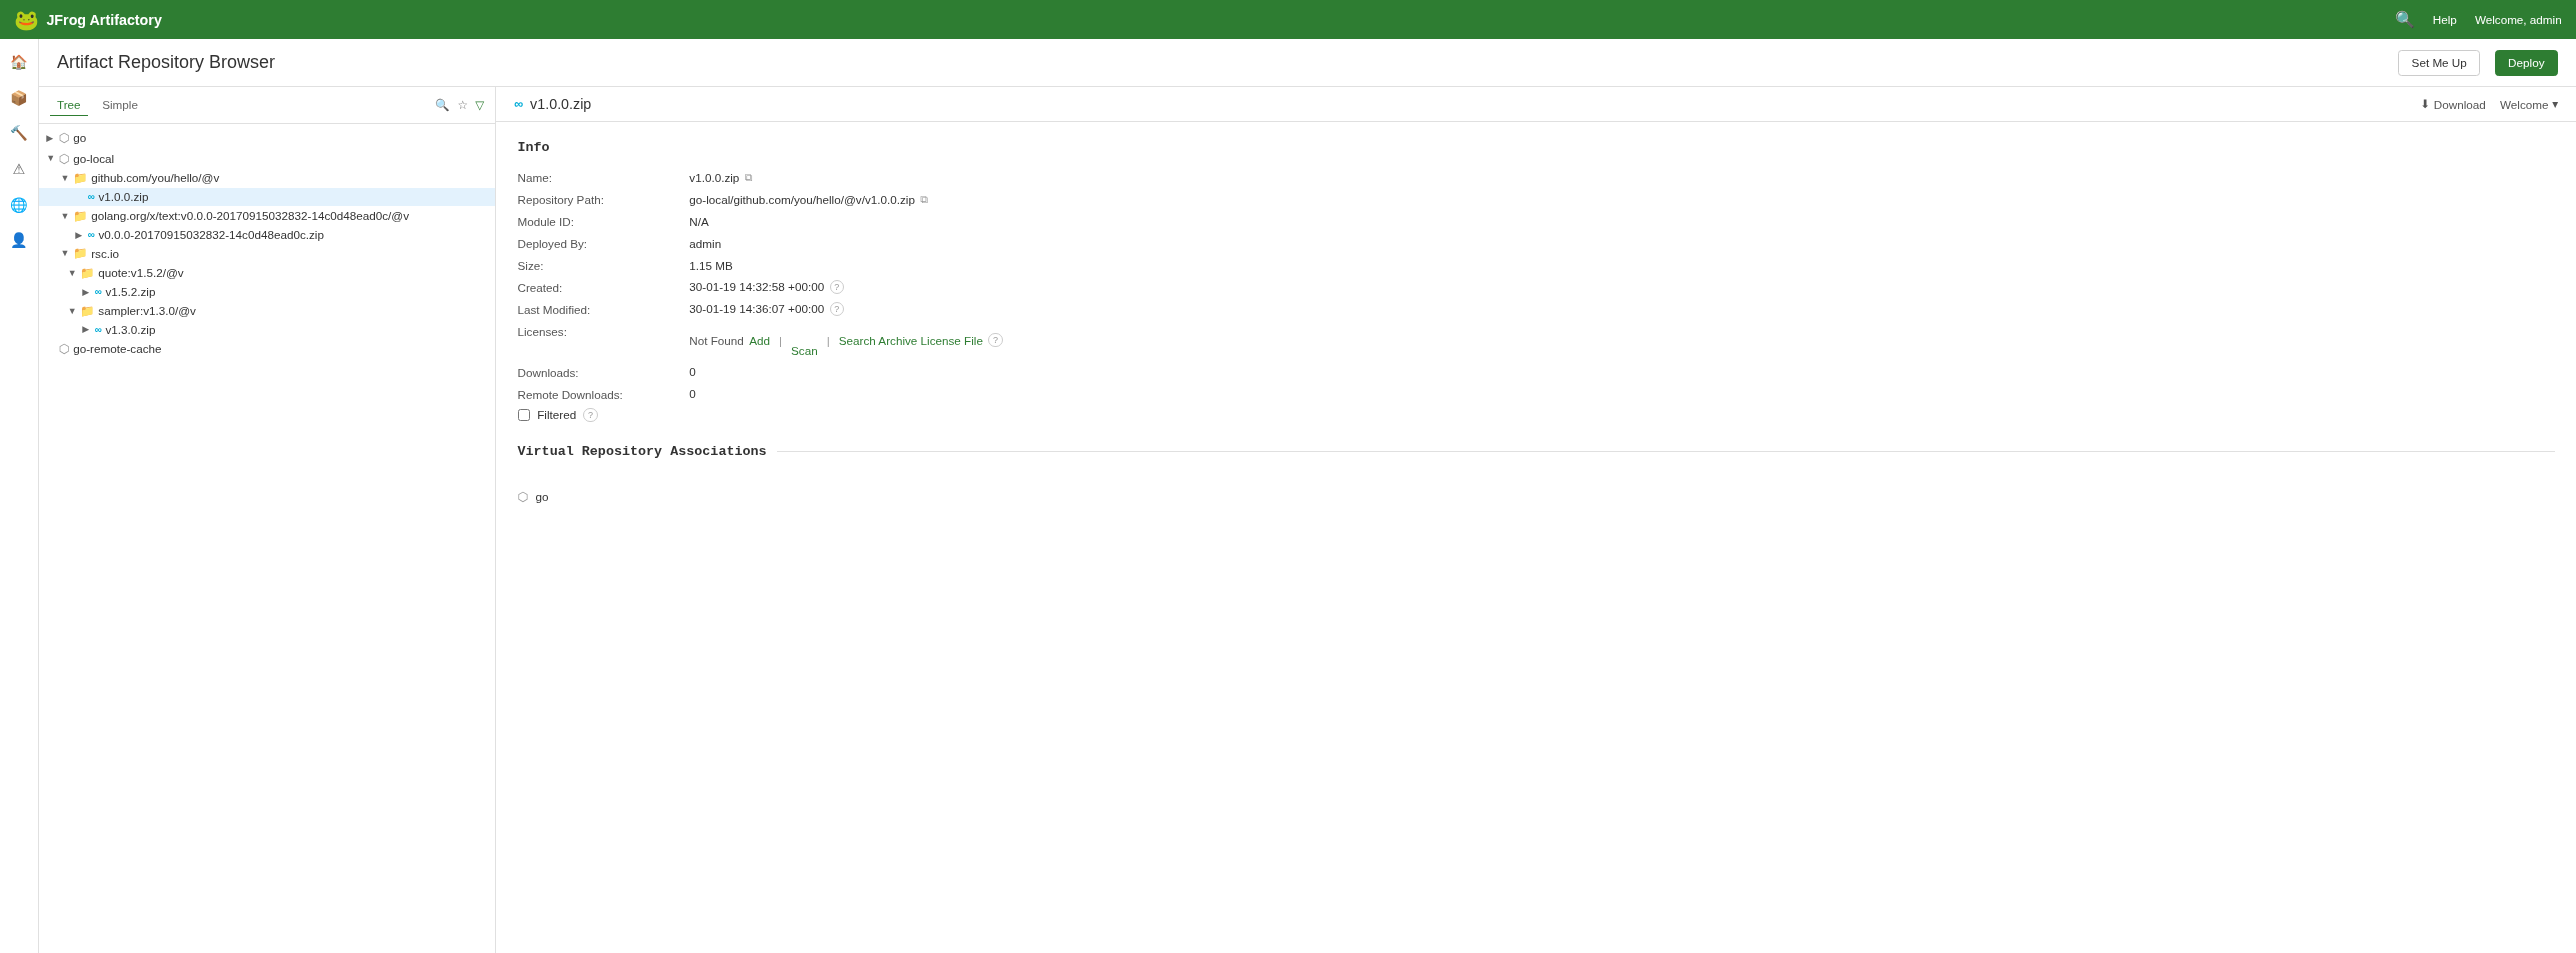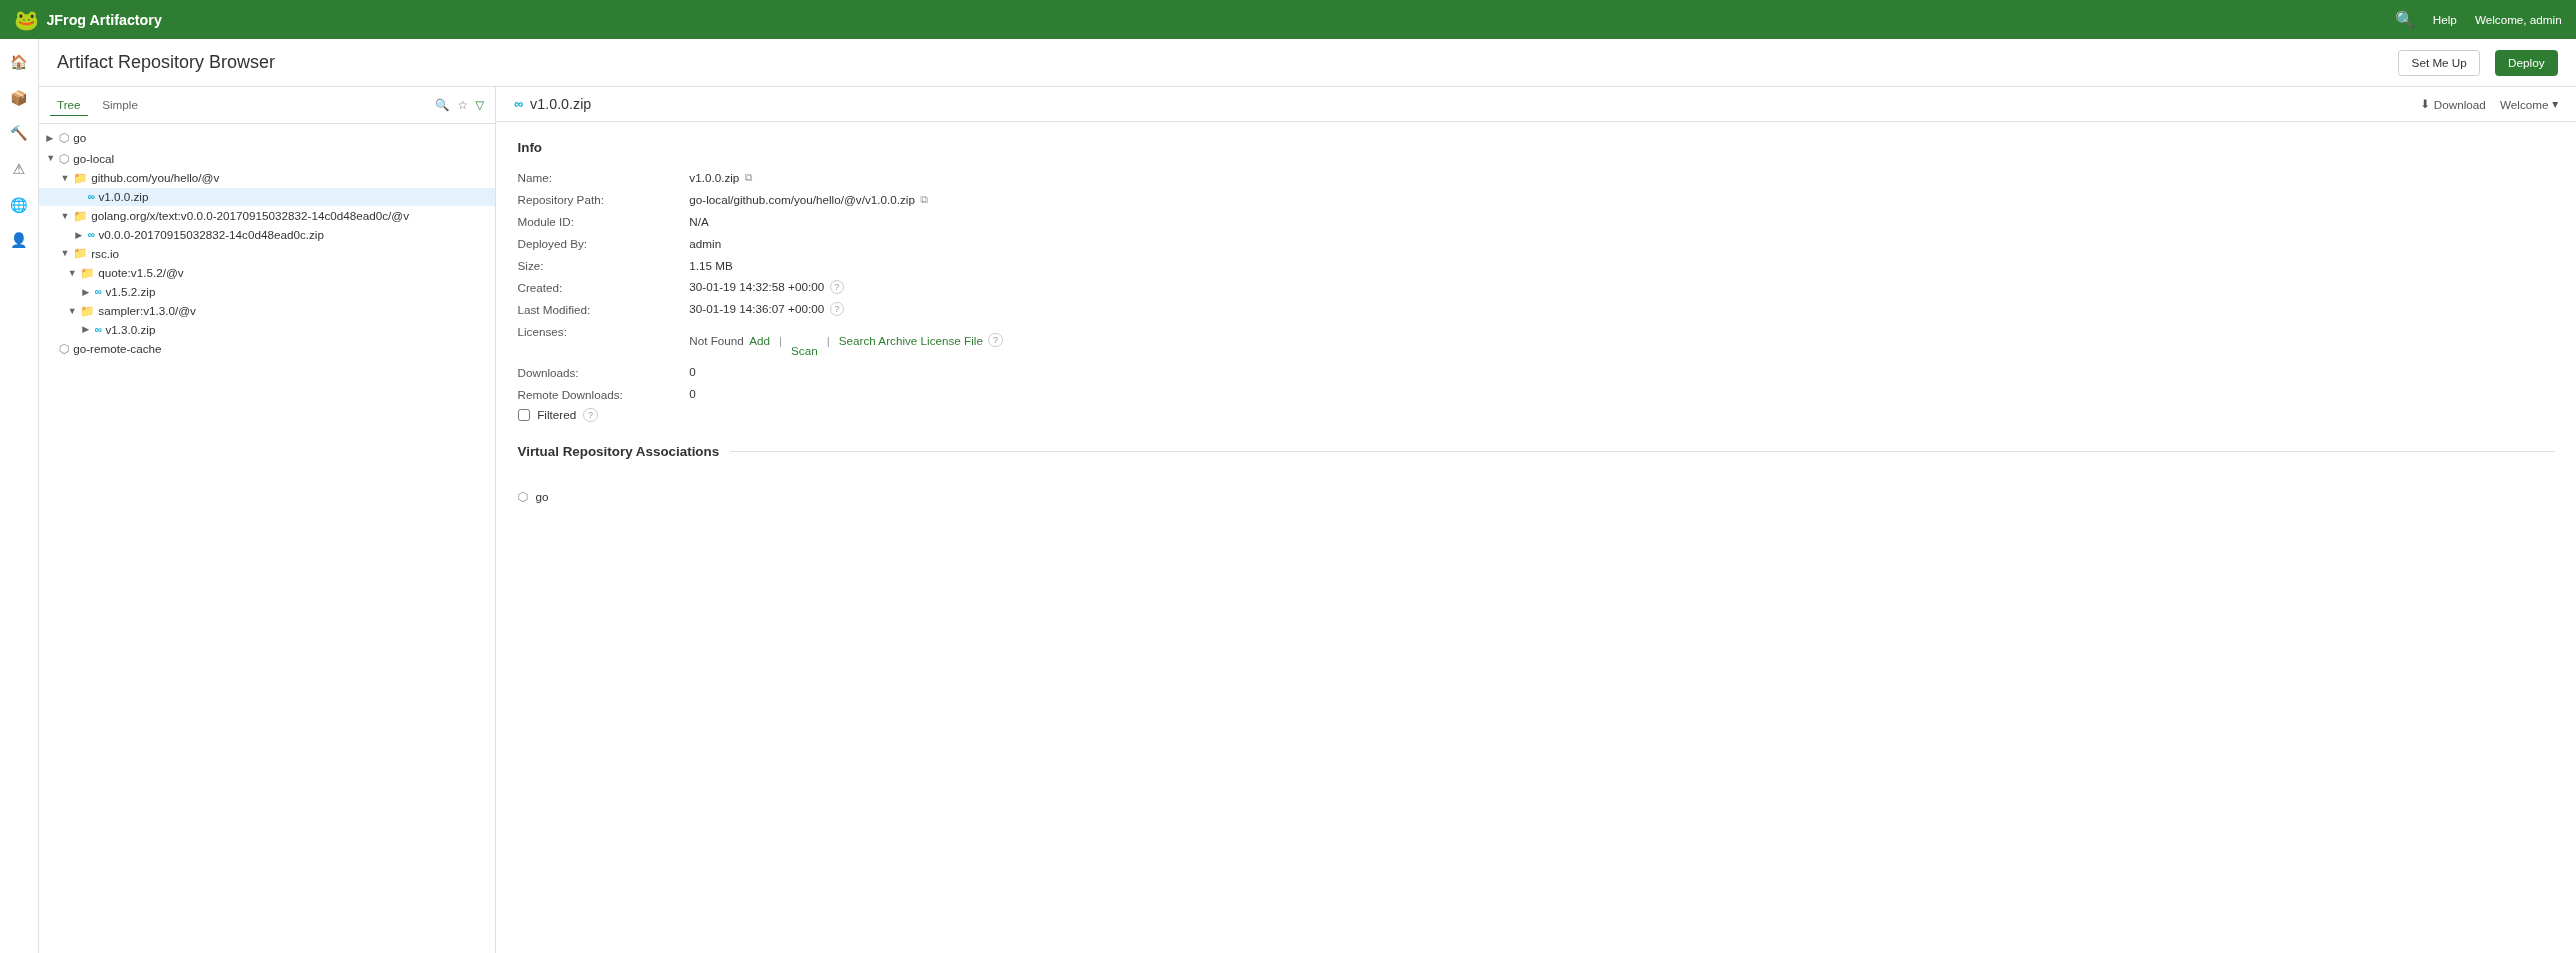--- a/index.html
+++ b/index.html
@@ -153,21 +153,21 @@
       color: #555;
       border-bottom: 1.8px solid transparent;
       margin-bottom: -0.9px;
     }
     .tab.active { color: #2e7d32; border-bottom-color: #2e7d32; font-weight: 500; }
 
     
     .tab-content { padding: 18px 21.5px; }
 
     
-    .section-title { font-size: 13.4px; font-weight: 600; color: #333; margin-bottom: 14.3px; }
+    .section-title { font-size: 13.4px; font-weight: 600; color: #333; margin-bottom: 14.3px; font-family: Liberation Mono, monospace; }
     .info-grid { display: grid; grid-template-columns: 161px 1fr; gap: 7.2px 10.8px; margin-bottom: 21.5px; }
     .info-label { color: #555; font-size: 11.7px; padding-top: 1.8px; }
     .info-value { color: #333; font-size: 11.7px; display: flex; align-items: center; gap: 5.4px; }
     .info-value .copy-icon { color: #999; cursor: pointer; font-size: 10.8px; }
 
     .license-add { color: #2e7d32; cursor: pointer; font-size: 11.7px; }
     .license-sep { color: #999; margin: 0 3.6px; }
     .license-scan { color: #2e7d32; cursor: pointer; margin-top: 20px; }
     .license-search { color: #2e7d32; cursor: pointer; }
     .help-icon { color: #999; cursor: pointer; font-size: 10.8px; display: inline-flex; align-items: center; justify-content: center; width: 14.3px; height: 14.3px; border: 0.9px solid #ccc; border-radius: 50%; font-size: 9px; }

